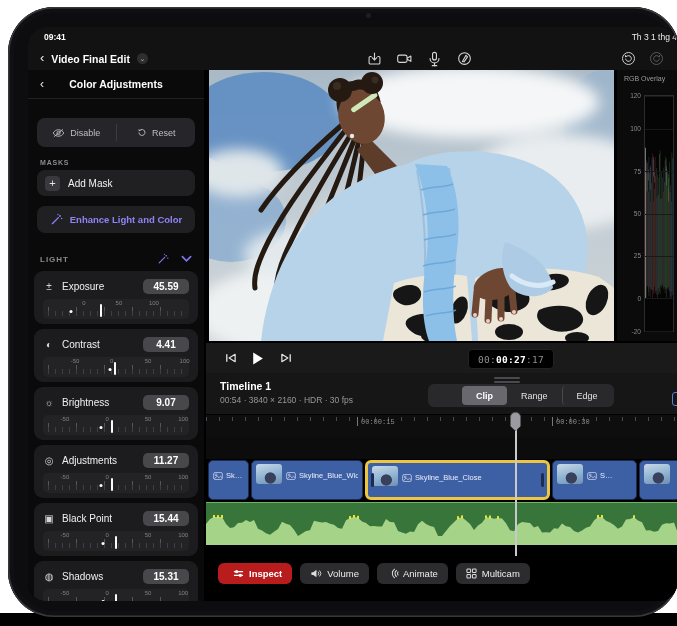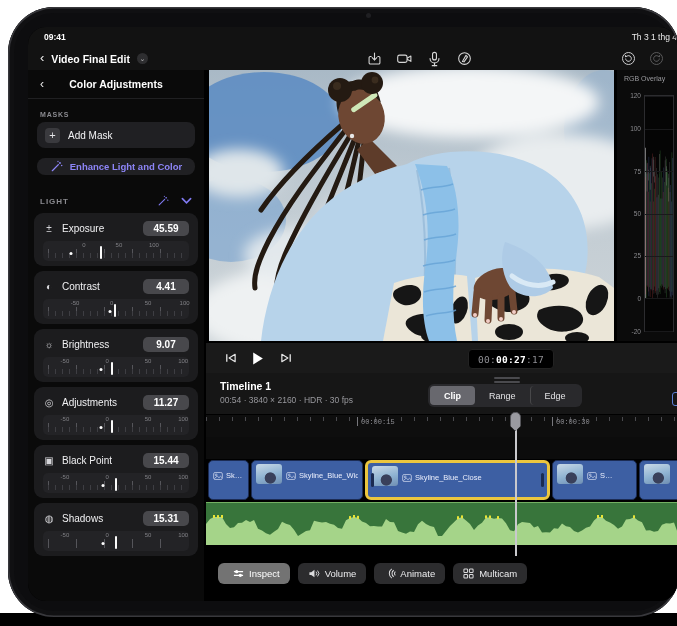--- a/index.html
+++ b/index.html
@@ -28,21 +28,21 @@
   .sb-header{height:28px;border-bottom:1px solid #202022;position:relative;display:flex;align-items:center;justify-content:center;}
   .sb-back{position:absolute;left:12px;font-size:12px;color:#e8e8e8;}
   .sb-title{font-size:10.5px;font-weight:bold;color:#fff;}
   .seg-card{margin:19px 9px 0;height:29px;background:#26262a;border-radius:8px;display:flex;align-items:stretch;}
   .seg-half{flex:1;display:flex;align-items:center;justify-content:center;gap:5px;font-size:9px;color:#bdbdc2;}
   .seg-div{width:1px;background:#3c3c40;margin:6px 0;}
   .masks-label{margin:12px 0 0 12px;font-size:7px;letter-spacing:.8px;color:#8b8b90;font-weight:bold;}
   .add-mask{margin:4px 9px 0;height:26px;background:#202023;border-radius:8px;display:flex;align-items:center;gap:8px;padding-left:8px;}
   .plus-box{width:15px;height:15px;border-radius:4px;background:#3a3a3e;color:#e5e5e8;display:flex;align-items:center;justify-content:center;font-size:11px;}
   .add-mask-label{font-size:10px;color:#f2f2f4;}
-  .enhance{margin:10px 9px 0;height:17px;background:#202023;border-radius:8px;display:flex;align-items:center;justify-content:center;gap:7px;}
+  .enhance{margin:10px 9px 0;height:27px;background:#202023;border-radius:8px;display:flex;align-items:center;justify-content:center;gap:7px;}
   .enhance-label{font-size:9.5px;font-weight:bold;}
   .light-row{margin:19px 12px 0 12px;height:14px;display:flex;align-items:center;}
   .light-label{font-size:8px;letter-spacing:1px;color:#8b8b90;font-weight:bold;flex:1;}
   .light-icons{display:flex;align-items:center;gap:12px;}
   .slider-card{margin:5px 6px 0;background:#1c1c1e;border-radius:9px;padding:7px 9px 6px;height:40px;}
   .slider-top{display:flex;align-items:center;gap:7px;height:17px;}
   .s-icon{width:12px;font-size:10px;color:#d6d6da;text-align:center;}
   .s-name{flex:1;font-size:10px;color:#f0f0f2;}
   .s-val{min-width:34px;text-align:center;background:#48484c;border-radius:5px;padding:2px 6px;font-size:10px;font-weight:bold;color:#fff;}
   .s-ruler{position:relative;margin-top:4px;height:20px;background:#232326;border-radius:5px;}
@@ -69,21 +69,21 @@
             display:flex;align-items:center;justify-content:center;font-family:"DejaVu Sans Mono",monospace;font-size:9.5px;letter-spacing:.3px;}
   .tc-dim{color:#8e8e93;} .tc-bright{color:#fff;font-weight:bold;}
   
   .tl-header{position:relative;height:41px;background:#161616;}
   .drag-handle{position:absolute;left:288px;top:4px;width:26px;}
   .drag-handle div{height:2px;border-radius:1px;background:#4a4a4e;margin-bottom:2px;}
   .tl-name{position:absolute;left:14px;top:7px;font-size:10.5px;font-weight:bold;color:#fff;}
   .tl-meta{position:absolute;left:14px;top:22px;font-size:8.5px;color:#98989d;}
   .seg-modes{position:absolute;left:222px;top:11px;height:19px;background:#29292c;border-radius:6px;display:flex;align-items:stretch;padding:2px;}
   .seg-btn{display:flex;align-items:center;padding:0 14px;font-size:9px;color:#e2e2e5;border-radius:4px;}
-  .seg-btn.sel{background:#68686e;font-weight:bold;color:#fff;}
+  .seg-btn.sel{background:#68686e;font-weight:bold;color:#fff;margin-left:32px;}
   .seg-btn:not(.sel)+.seg-btn:not(.sel){border-left:1px solid #48484a;}
   .clip-settings{position:absolute;left:466px;top:19px;width:12px;height:12px;border:1.5px solid #5b7fd4;border-radius:3px;}
   
   .tl-ruler{position:relative;height:22px;background:#0e0e0e;border-top:1px solid #000;}
   .ruler-ticks{position:absolute;left:0;right:0;top:2px;height:4px;
       background:repeating-linear-gradient(90deg,#4a4a4e 0 1px,transparent 1px 13px);}
   .ruler-mark{position:absolute;top:2px;}
   .ruler-mark i{position:absolute;left:0;top:0;width:1px;height:9px;background:#77777c;}
   .ruler-mark span{position:absolute;left:4px;top:1px;font-size:7px;color:#8e8e93;font-family:Liberation Mono, monospace;white-space:nowrap;}
   .tl-gap{height:22px;background:#0c0c0c;}
@@ -93,21 +93,21 @@
   .clip.sel{border:3px solid #ecc63e;border-radius:6px;}
   .clip-thumb{flex:0 0 26px;height:20px;border-radius:3px;
         background:radial-gradient(circle at 55% 70%, #39405b 0 26%, rgba(0,0,0,0) 30%),linear-gradient(165deg,#c9d9e7,#8fb3d2 55%,#6f8fb3);}
   .clip-label-row{display:flex;align-items:center;gap:3px;margin-top:2px;min-width:0;}
   .clip-label{font-size:7.5px;color:#eaeefc;white-space:nowrap;overflow:hidden;}
   .trim-handle{position:absolute;top:50%;transform:translateY(-50%);width:3px;height:14px;border-radius:2px;background:#1b2b52;}
   .tl-audio{position:relative;height:42px;background:#38753b;border-top:1px solid #74b163;overflow:hidden;}
   .tl-black{height:16px;background:#000;}
   .tl-toolbar{display:flex;gap:8px;padding-left:12px;height:25px;align-items:center;background:#000;}
   .bt{display:flex;align-items:center;gap:5px;height:21px;padding:0 10px;border-radius:6px;background:#2c2c2e;font-size:9.5px;color:#ececee;}
-  .bt.active{background:#737373;color:#fff;font-weight:normal;padding-left:15px;}
+  .bt.active{background:#b91c1c;color:#fff;font-weight:bold;padding-left:15px;}
   .bt svg{display:block;}
   
   .playhead{position:absolute;left:309px;top:342px;width:1.5px;height:144px;background:#c9c9cd;z-index:30;}
   .ph-handle{position:absolute;left:-5px;top:0;width:11px;height:19px;background:#9a9aa0;border:1.5px solid #55555a;
              border-radius:5px 5px 4px 4px;clip-path:polygon(0 0,100% 0,100% 72%,50% 100%,0 72%);box-sizing:border-box;}
   svg{overflow:visible;}
 </style>
 </head>
 <body>
 
@@ -184,20 +184,42 @@
                 <path d="M13.4 4.4l-.3 3.1-3-.9z" fill="#cdcdcf"></path>
               </svg>
           </span>
         </div>
       </div>
 
       <div class="sidebar">
         <div class="sb-header">
           <span class="sb-back">‹</span>
           <span class="sb-title">Color Adjustments</span>
+        </div>
+        <div class="seg-card">
+          <div class="seg-half">
+            <svg width="13" height="10" viewBox="0 0 16 12">
+                <g stroke="#bdbdc2" stroke-width="1.1" fill="none">
+                  <path d="M1.5 6C3 3.4 5.3 2 8 2s5 1.4 6.5 4C13 8.6 10.7 10 8 10S3 8.6 1.5 6z"></path>
+                  <circle cx="8" cy="6" r="2"></circle>
+                  <path d="M2.5 10.5 13.5 1.5"></path>
+                </g>
+              </svg>
+            <span>Disable</span>
+          </div>
+          <div class="seg-div"></div>
+          <div class="seg-half">
+            <svg width="11" height="11" viewBox="0 0 14 14">
+                <g stroke="#bdbdc2" stroke-width="1.2" fill="none">
+                  <path d="M3.8 7a3.8 3.8 0 1 0 1.1-2.7"></path>
+                </g>
+                <path d="M3.2 2.6l.3 2.9 2.8-.8z" fill="#bdbdc2"></path>
+              </svg>
+            <span>Reset</span>
+          </div>
         </div>
         <div class="masks-label">MASKS</div>
         <div class="add-mask">
           <span class="plus-box">+</span>
           <span class="add-mask-label">Add Mask</span>
         </div>
         <div class="enhance">
           <svg width="13" height="13" viewBox="0 0 14 14">
               <g stroke="#8d85f7" stroke-width="1.4" stroke-linecap="round">
                 <path d="M2.5 11.5 9 5"></path>

